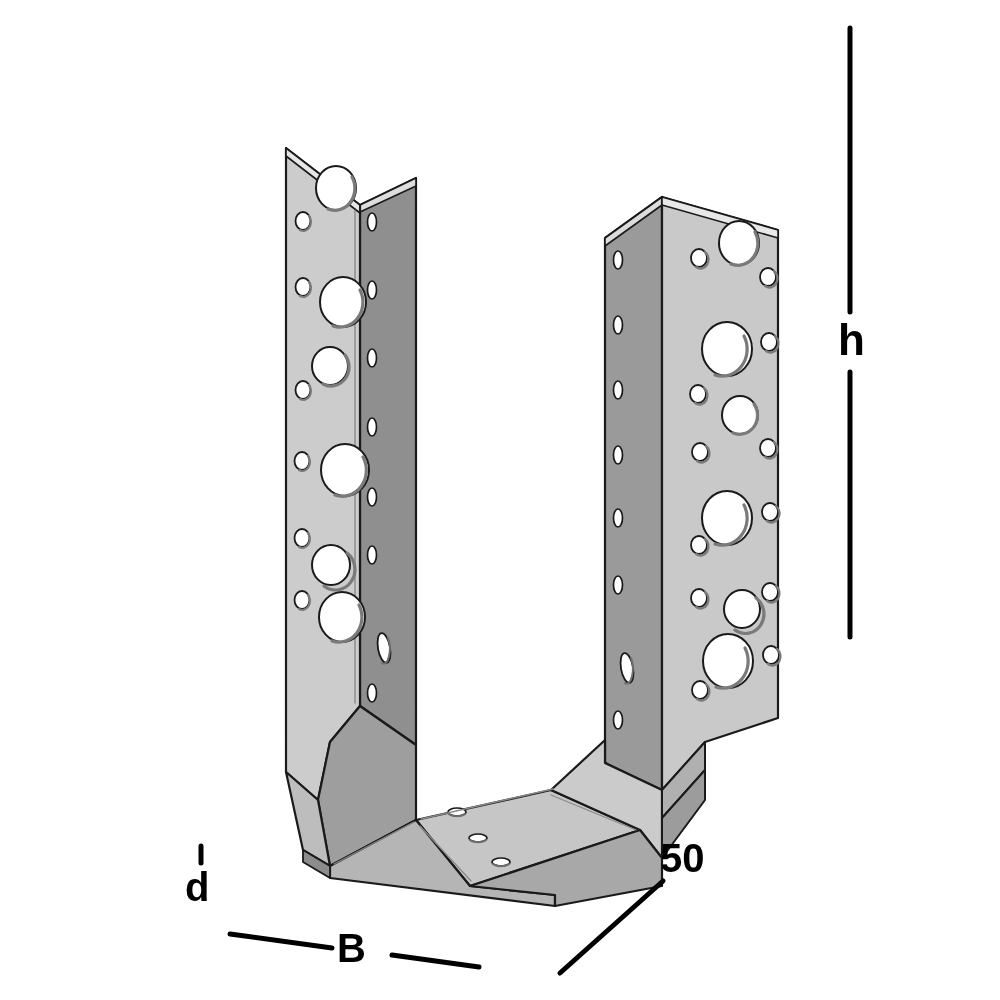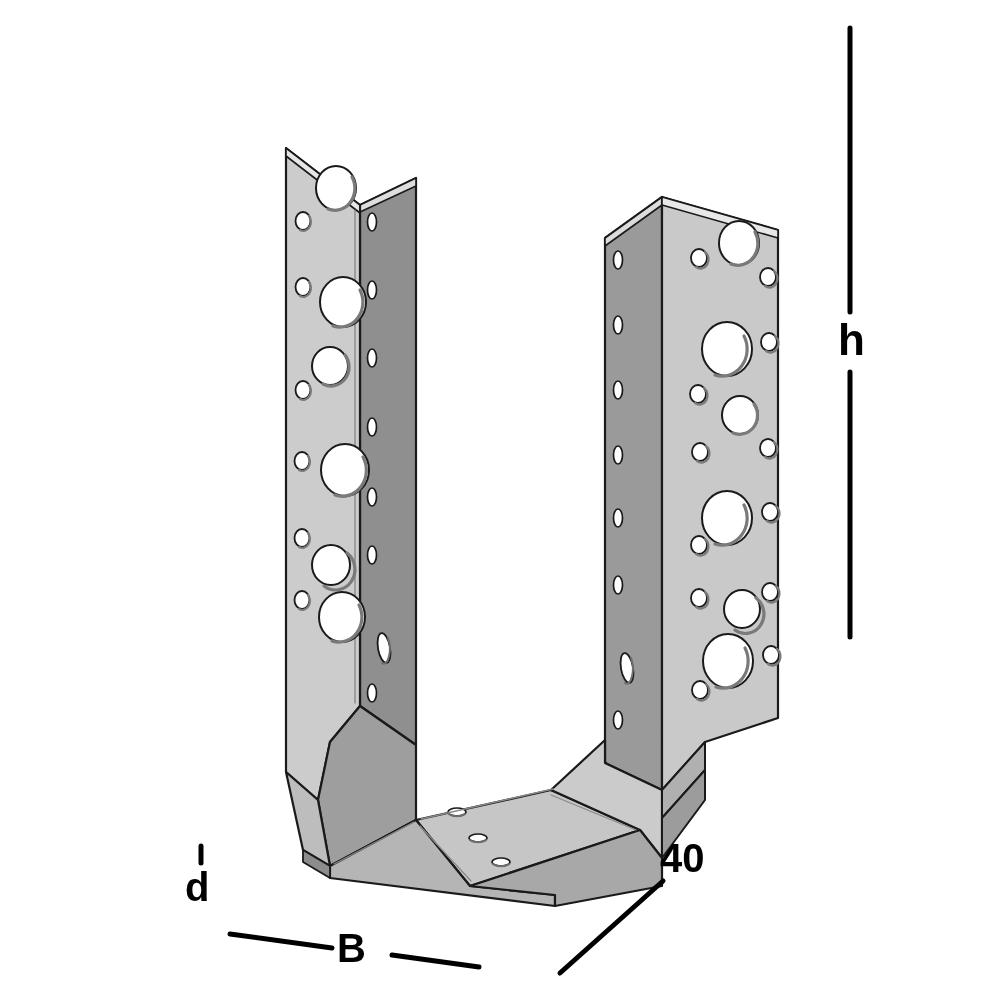--- a/index.html
+++ b/index.html
@@ -278,19 +278,19 @@
         <line x1="392" y1="955" x2="479" y2="967" stroke-width="5"></line>
 
         <line x1="201" y1="846" x2="201" y2="863" stroke-width="5"></line>
       </g>
 
     </g>
   </svg>
 
   <div class="dim-label" id="label-h">h</div>
 
-  <div class="dim-label" id="label-80">40</div>
+  <div class="dim-label" id="label-80">50</div>
 
   <div class="dim-label" id="label-B">B</div>
 
   <div class="dim-label" id="label-d">d</div>
 
 </div>
 
 </body></html>

